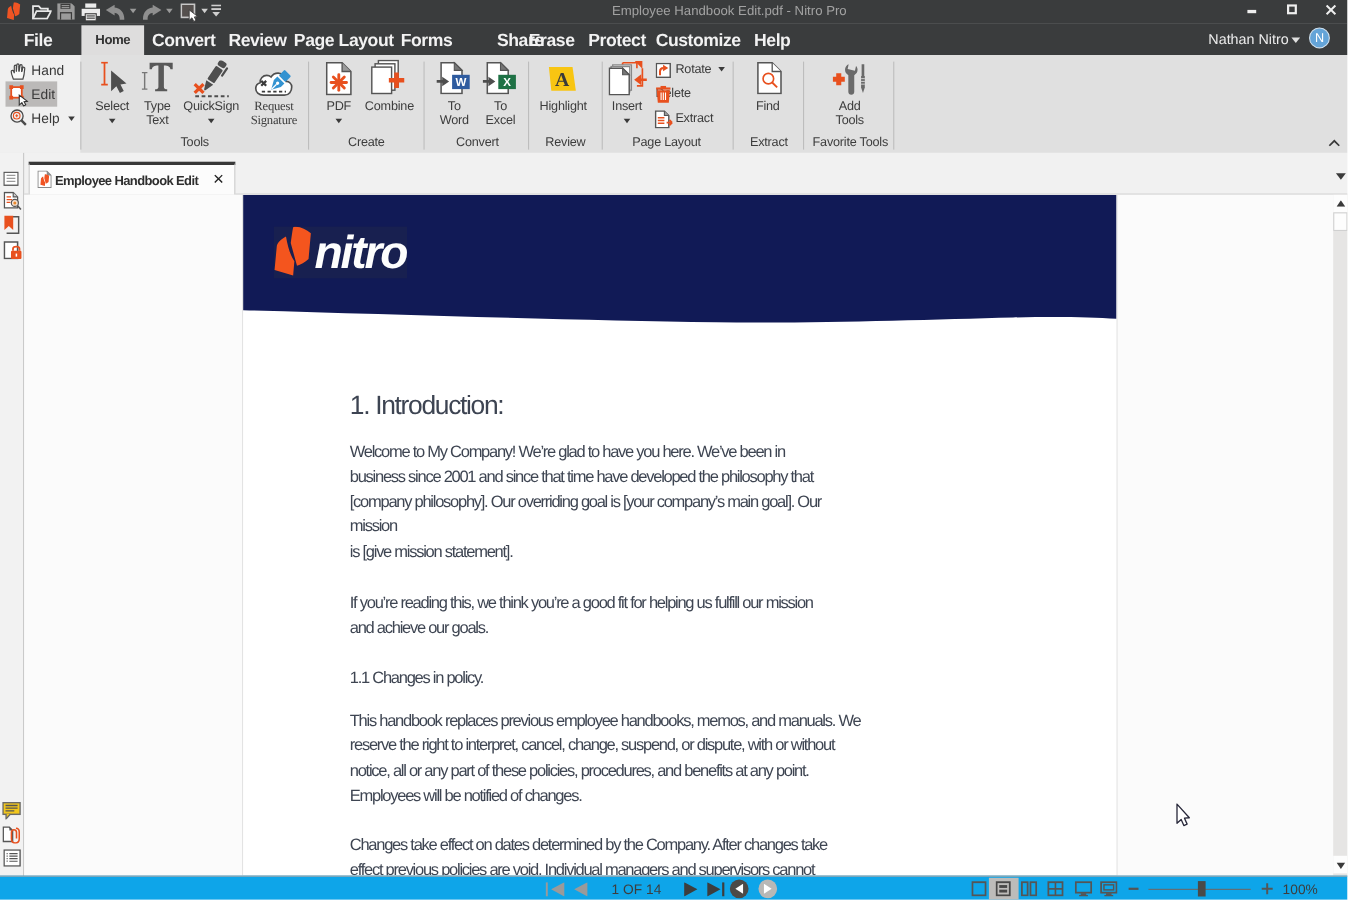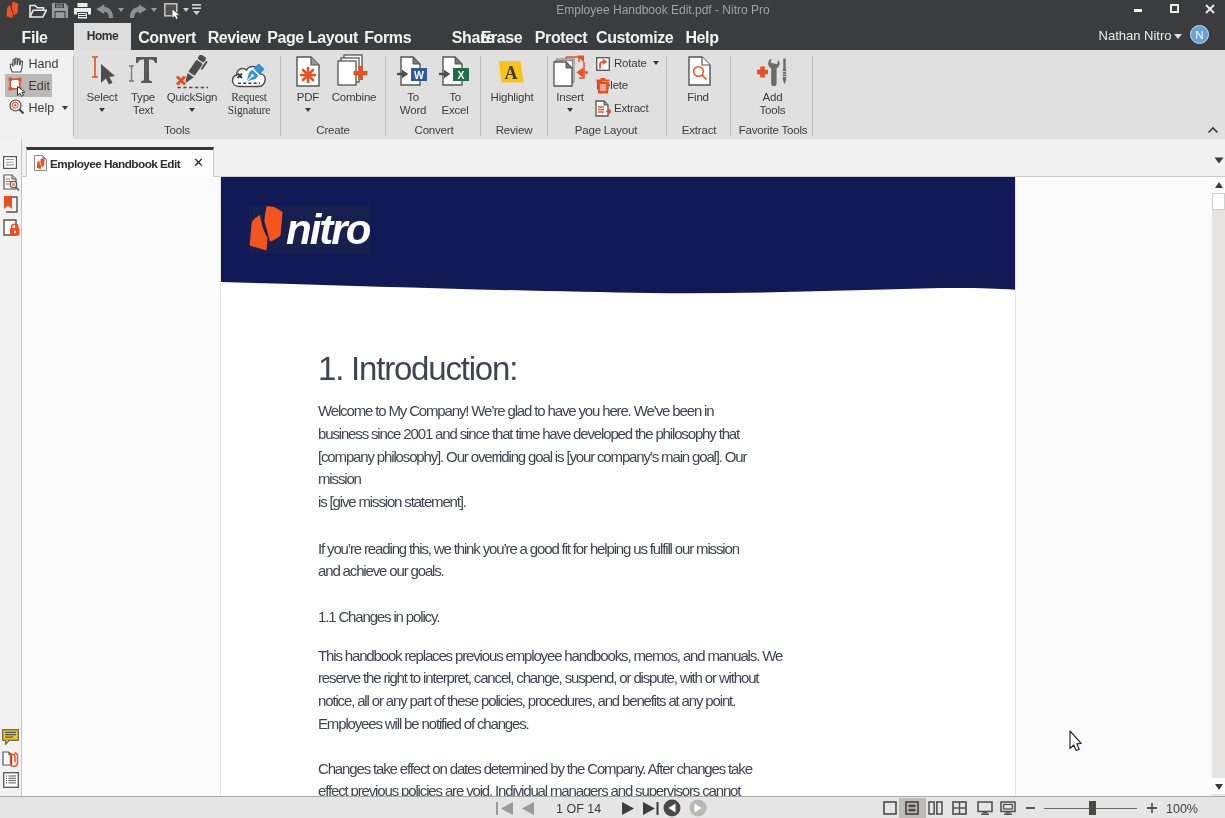--- a/index.html
+++ b/index.html
@@ -41,30 +41,30 @@
 #sidebar { position:absolute; left:0; top:139px; width:22px; height:658px; background:#f2f2f2; border-right:1px solid #c6c6c6; }
 
 
 #docarea { position:absolute; left:22px; top:177px; width:1190px; height:619px; background:#fbfbfb; overflow:hidden; }
 #page { position:absolute; left:199px; top:0; width:794px; height:619px; background:#ffffff; box-shadow:0 0 0 1px #e3e3e3; }
 #navy { position:absolute; left:0; top:0; width:794px; height:118px; }
 #logorect { position:absolute; left:28px; top:29px; width:121px; height:47px; background:#182050; }
 #nitrotext { position:absolute; left:37px; top:0px; font-size:42px; font-weight:700; font-style:italic; letter-spacing:-2px; color:#fdfdfd; }
 
 
-#h1 { position:absolute; left:97px; top:173px; font-size:33px; font-weight:400; letter-spacing:-1.2px; color:#3d4452; line-height:38px; }
+#h1 { position:absolute; left:97px; top:173px; font-size:24px; font-weight:400; letter-spacing:-1.2px; color:#3d4452; line-height:38px; }
 .para { position:absolute; left:97px; font-size:15px; letter-spacing:-1.15px; line-height:22.7px; color:#3e4552; white-space:nowrap; }
 
 
 #vscroll { position:absolute; left:1212px; top:177px; width:13px; height:619px; background:#e6e5e4; }
 .sbtn { position:absolute; left:0; width:13px; height:16px; background:#fdfdfd; }
 #vthumb { position:absolute; left:0; top:16px; width:13px; height:17px; background:#fdfdfd; border:1px solid #d0d0d0; }
 
 
-#statusbar { position:absolute; left:0; top:796px; width:1225px; height:22px; background:#e5e5e5; border-top:1px solid #a8a8a8; }
+#statusbar { position:absolute; left:0; top:796px; width:1225px; height:22px; background:#0ea5e9; border-top:1px solid #a8a8a8; }
 #pagenum { position:absolute; left:556px; top:5px; font-size:12.5px; color:#3d3d3d; }
 #zoomtext { position:absolute; left:1166px; top:5px; font-size:12.5px; color:#3d3d3d; }
 </style>
 </head>
 <body>
 
 <div id="titlebar">
   <svg class="abs" style="left:6px;top:2px;" width="13" height="17" viewBox="0 0 35 47">
     <path d="M11,9 C5.5,12 3,15 2.6,18 L0.6,39.5 L17.5,44.5 L18.6,31.5 C14.5,25.5 12.5,17.5 11,9 Z" fill="#f05423"></path>
     <path d="M17.5,0.5 C23,-0.8 29,2.5 33.6,6 L31.5,29.5 C28.5,32.5 24,34.7 21,35.6 L15.3,15 C16,10 16.6,5 17.5,0.5 Z" fill="#f05423"></path>

